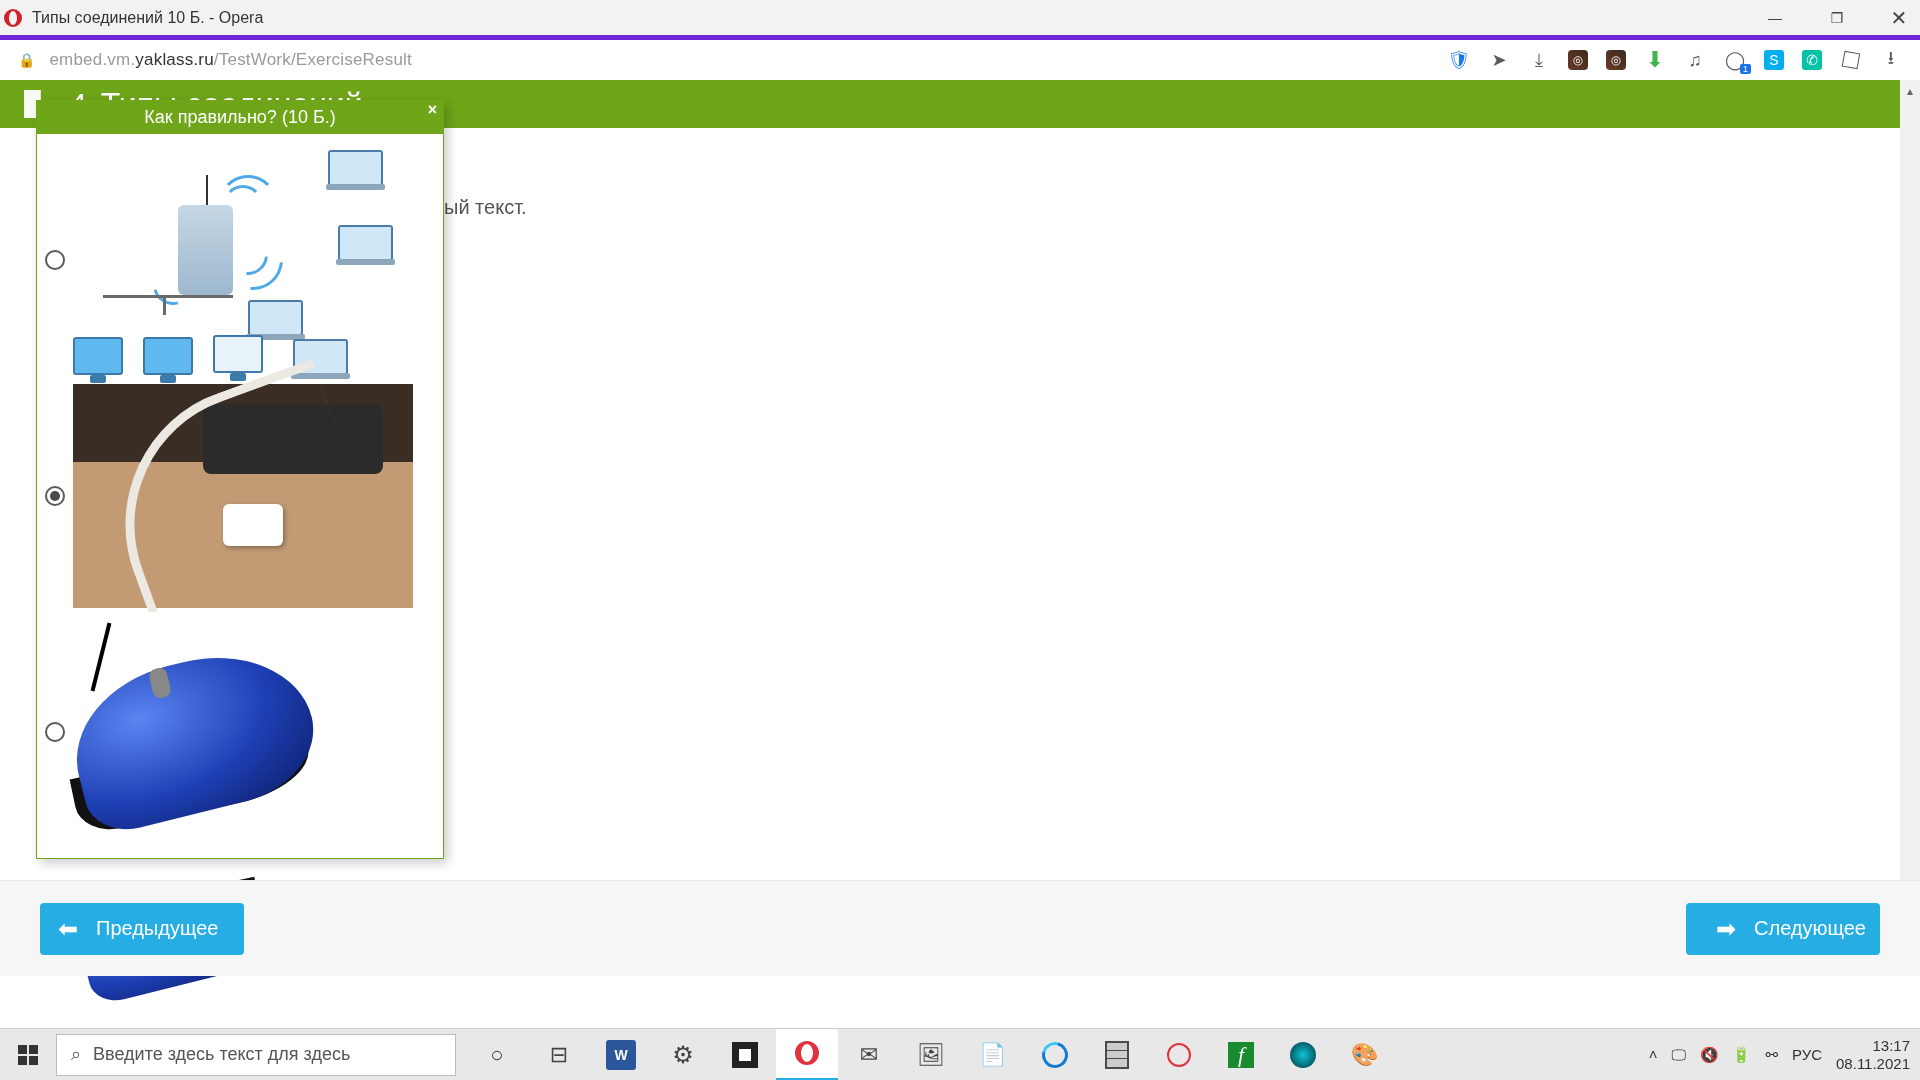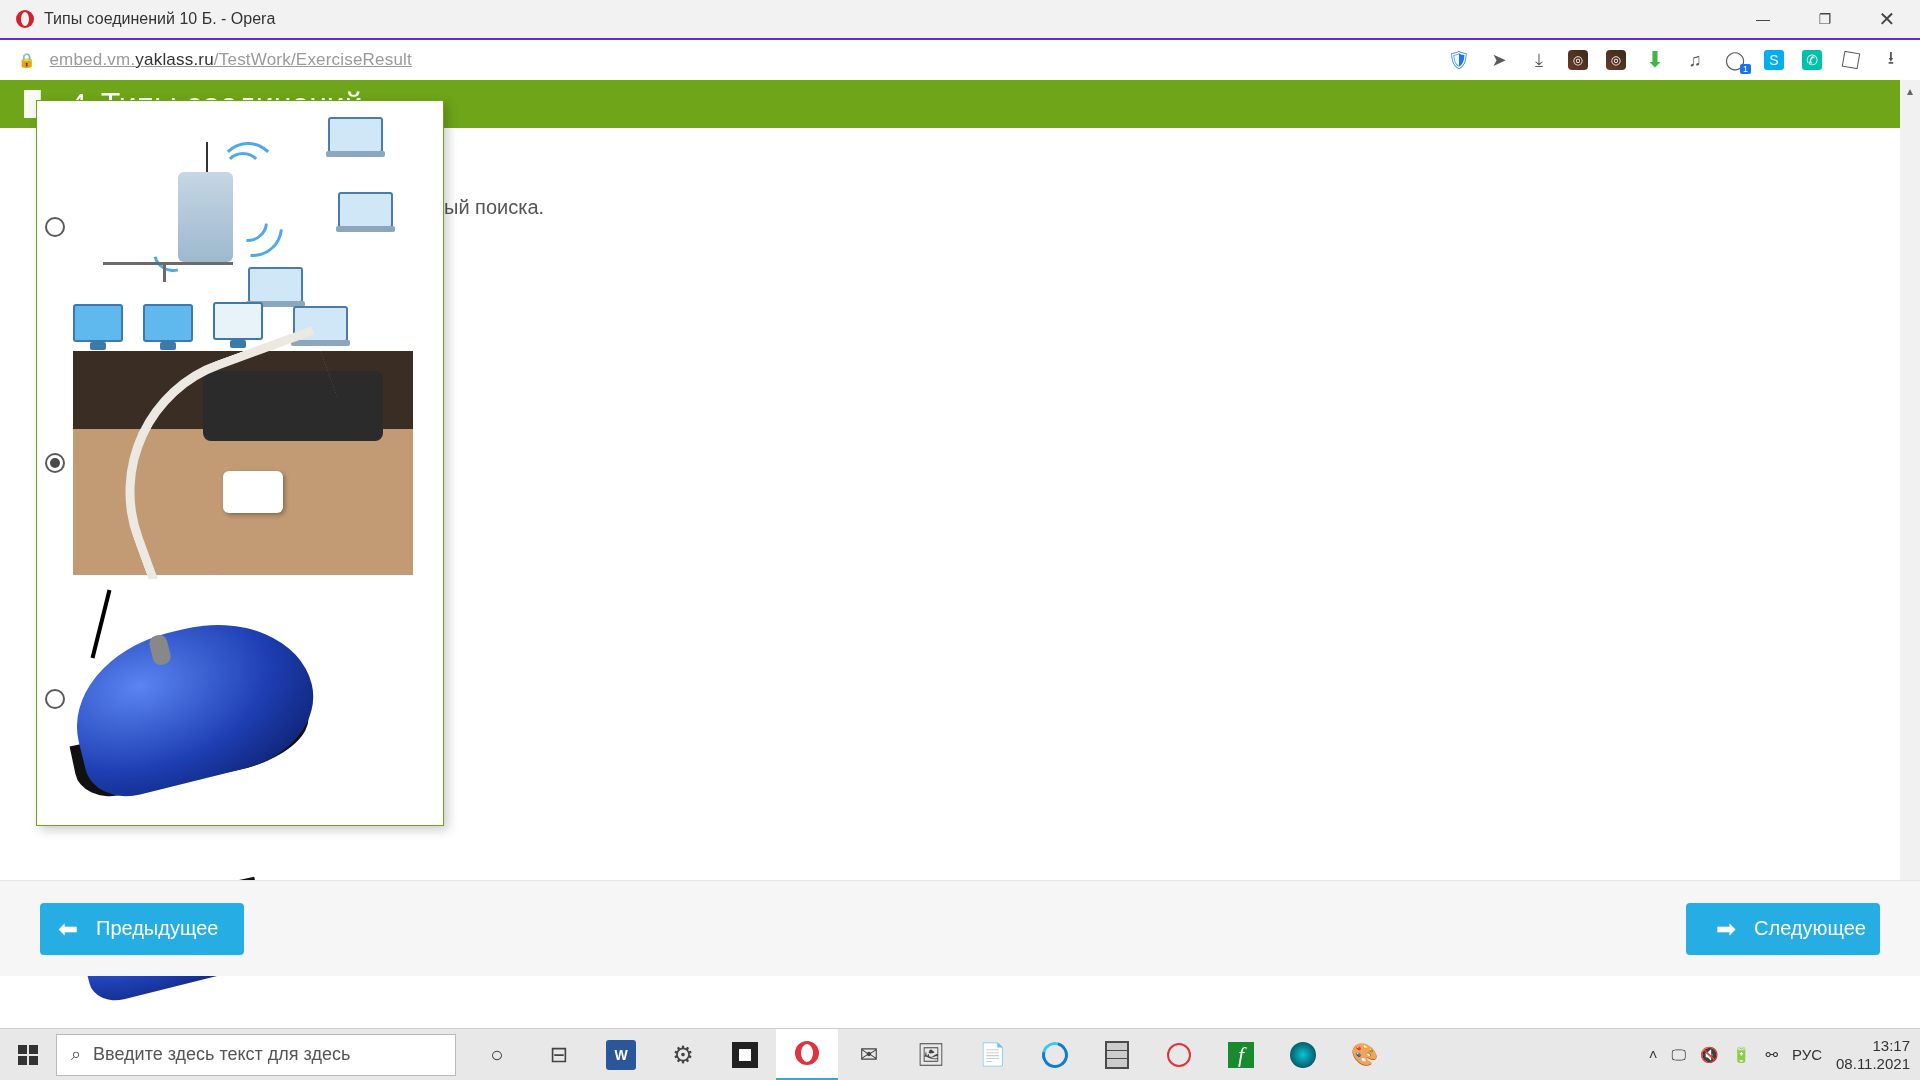--- a/index.html
+++ b/index.html
@@ -1,29 +1,29 @@
 <!DOCTYPE html>
 <html><head>
 <meta charset="utf-8">
 <style>
   * { box-sizing: border-box; margin: 0; padding: 0; }
   body { font-family: "Segoe UI", Arial, sans-serif; background: #fff; width: 1920px; height: 1080px; overflow: hidden; position: relative; }
 
   
-  .titlebar { height: 40px; background: #f2f2f2; display: flex; align-items: center; padding: 0 16px; border-bottom: 2px solid #6d28d9; text-align: center; }
+  .titlebar { height: 40px; background: #f2f2f2; display: flex; align-items: center; padding: 0 4px; border-bottom: 5px solid #6d28d9; text-align: center; }
   .opera-icon { width: 18px; height: 18px; border: 2px solid #d0222a; border-radius: 50%; border-left-width: 5px; border-right-width: 5px; margin-right: 10px; }
   .titlebar-title { font-size: 16px; color: #333; }
   .titlebar-controls { margin-left: auto; display: flex; gap: 28px; color: #444; font-size: 14px; }
   .titlebar-controls .ctrl { width: 34px; height: 30px; display: flex; align-items: center; justify-content: center; cursor: pointer; }
   .titlebar-controls .close-x { font-size: 20px; }
 
   
   .addressbar { height: 40px; background: #fff; display: flex; align-items: center; padding: 0 18px; gap: 14px; }
   .security-icon { color: #666; font-size: 14px; }
-  .url { font-size: 17px; color: #9a9a9a; letter-spacing: .2px; text-decoration: underline; }
+  .url { font-size: 17px; color: #9a9a9a; letter-spacing: .2px; }
   .url .highlight { color: #333; }
   .toolbar-icons { margin-left: auto; display: flex; align-items: center; gap: 18px; }
   .tb-icon { width: 22px; height: 22px; display: flex; align-items: center; justify-content: center; font-size: 18px; color: #5a5a5a; cursor: pointer; position: relative; }
   .shield { color: #1976f5; }
   .instagram { background: linear-gradient(45deg,#6a3a2a,#3a2a1a); border-radius: 4px; color: #fff; font-size: 12px; width: 20px; height: 20px; }
   .downarrow-green { color: #3cb54a; font-size: 22px; }
   .badge { position: absolute; bottom: -3px; right: -5px; background: #1a73e8; color: #fff; font-size: 9px; padding: 0 3px; border-radius: 2px; }
   .skype { background: #00aff0; color: #fff; border-radius: 3px; width: 20px; height: 20px; font-size: 14px; }
   .cube { border: 1.5px solid #5a5a5a; width: 16px; height: 16px; transform: rotate(10deg); }
 
@@ -147,31 +147,35 @@
       <div class="banner-logo"></div>
     </div>
   <div class="banner-num">4</div>
   <div class="banner-title">Типы соединений</div>
 </div>
 
 <div class="page-scrollbar">
     <div class="up">▴</div>
   </div>
 
-<div class="bg-answer-hint">ый поиска.</div>
+<div class="bg-answer-hint">ый текст.</div>
 
 <div class="bg-answer-row">
   <div class="radio selected"></div>
   <div class="bg-mouse-small">
     <div class="mouse-base"></div>
       <div class="mouse-body"></div>
   </div>
 </div>
 
 <div class="popup">
+  <div class="popup-header">
+    <span>Как правильно? (10 Б.)</span>
+    <span class="popup-close">×</span>
+  </div>
   <div class="popup-body">
 
     <div class="answer-row">
       <div class="radio"></div>
       <div class="answer-img">
         <div class="wifi-scene">
           <div class="router"></div>
           <div class="wifi-arc" style="left:150px;top:40px;width:40px;height:40px"></div>
           <div class="wifi-arc" style="left:145px;top:30px;width:60px;height:60px"></div>
           <div class="wifi-arc" style="left:155px;top:90px;width:40px;height:40px;transform:rotate(140deg)"></div>

